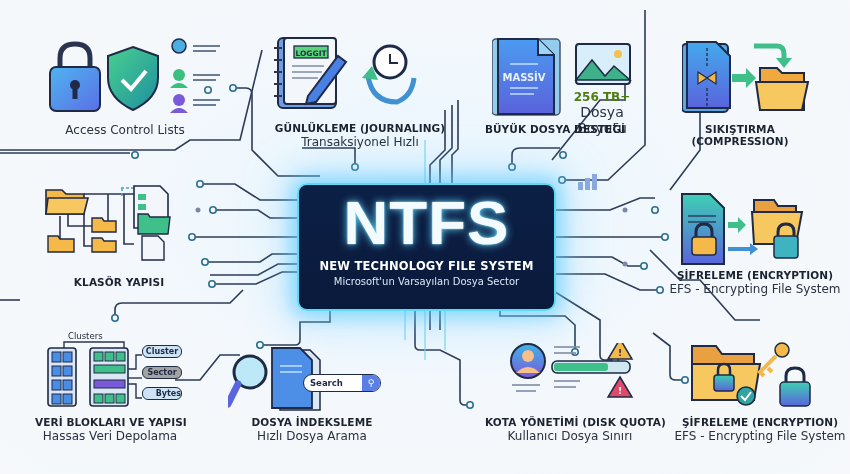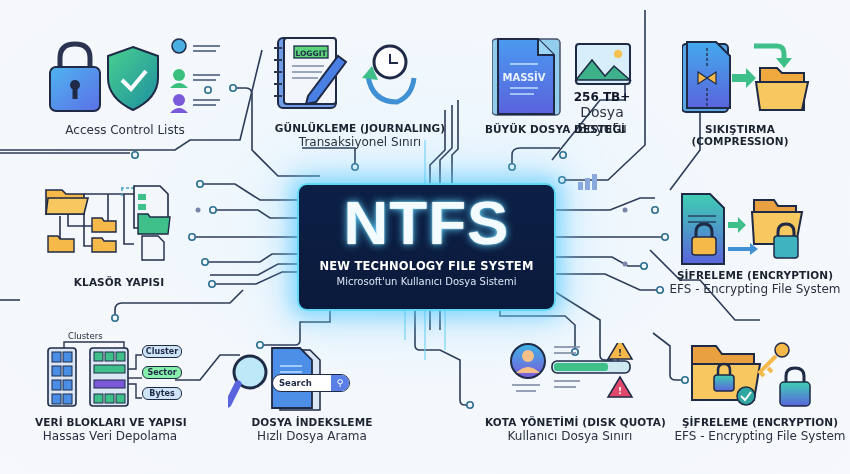--- a/index.html
+++ b/index.html
@@ -95,21 +95,21 @@
   <g fill="#8aa8dd">
     <rect x="578" y="182" width="5" height="8"></rect>
     <rect x="585" y="178" width="5" height="12"></rect>
     <rect x="592" y="174" width="5" height="16"></rect>
   </g>
 </svg>
 
 <div class="center">
   <div class="big">NTFS</div>
   <div class="sub1">NEW TECHNOLOGY FILE SYSTEM</div>
-  <div class="sub2">Microsoft'un Kullanıcı Dosya Sistemi</div>
+  <div class="sub2">Microsoft'un Varsayılan Dosya Sector</div>
 </div>
 
 <svg class="icon" style="left:48px;top:38px" width="180" height="80" viewBox="0 0 180 80">
   <defs>
     <linearGradient id="gBlue" x1="0" y1="0" x2="1" y2="1">
         <stop offset="0" stop-color="#4fb4f0"></stop>
         <stop offset="1" stop-color="#5b6fe6"></stop>
       </linearGradient>
     <linearGradient id="gGreen" x1="0" y1="0" x2="1" y2="1">
         <stop offset="0" stop-color="#49d08f"></stop>
@@ -158,21 +158,21 @@
       <path d="M20 42 H46"></path>
     </g>
   <path d="M36 60 L66 20 L74 26 L44 66 L34 68 Z" fill="#4a7fe4" stroke="#1e2a46" stroke-width="2"></path>
   <circle cx="118" cy="26" r="16" fill="#fff" stroke="#1e2a46" stroke-width="3"></circle>
   <path d="M118 18 V27 H126" fill="none" stroke="#1e2a46" stroke-width="2"></path>
   <path d="M96 40 Q100 66 125 66 Q140 60 142 42" fill="none" stroke="#3f91d4" stroke-width="5"></path>
   <path d="M90 42 L100 30 L106 44 Z" fill="#3fbf8a"></path>
 </svg>
 <div class="feat" style="left:255px;top:122px;width:210px">
   <div class="t">GÜNLÜKLEME (JOURNALING)</div>
-  <div class="s">Transaksiyonel Sınırı</div>
+  <div class="s">Transaksiyonel Hızlı</div>
 </div>
 
 <svg class="icon" style="left:492px;top:36px" width="140" height="80" viewBox="0 0 140 80">
   <defs>
       <linearGradient id="gFile" x1="0" y1="0" x2="0" y2="1">
         <stop offset="0" stop-color="#4b9bf0"></stop>
         <stop offset="1" stop-color="#5a62dc"></stop>
       </linearGradient>
     </defs>
   <rect x="0" y="3" width="68" height="76" rx="4" fill="#7cc3ea" stroke="#1e2a46" stroke-width="1.5" opacity=".8"></rect>
@@ -182,21 +182,21 @@
   <g stroke="#bfe0ff" stroke-width="1.5">
       <path d="M18 28 H46"></path>
       <path d="M18 52 H46"></path>
       <path d="M18 58 H42"></path>
     </g>
   <rect x="84" y="8" width="54" height="40" rx="3" fill="#d8eefb" stroke="#1e2a46" stroke-width="2"></rect>
   <path d="M84 44 L100 24 L113 40 L122 30 L138 44 Z" fill="#3fb18a" stroke="#1e2a46" stroke-width="1.5"></path>
   <circle cx="126" cy="18" r="4" fill="#f5c04c"></circle>
 </svg>
 <div class="icon" style="left:572px;top:90px;width:60px;text-align:center">
-  <div style="font-weight:bold;font-size:12px;color:#0f172a">256 TB+</div>
+  <div style="font-weight:bold;font-size:12px;color:#4d7c0f">256 TB+</div>
   <div style="font-size:14px;color:#2a3140">Dosya Boyutu</div>
 </div>
 <div class="feat" style="left:480px;top:123px;width:150px">
   <div class="t">BÜYÜK DOSYA DESTEĞİ</div>
 </div>
 
 <svg class="icon" style="left:682px;top:40px" width="130" height="76" viewBox="0 0 130 76">
   <defs>
       <linearGradient id="gComp" x1="0" y1="0" x2="0" y2="1">
         <stop offset="0" stop-color="#44a9ec"></stop>
@@ -295,39 +295,39 @@
     </g>
   <rect x="48" y="50" width="31" height="8" fill="#7a5ad8" stroke="#1e2a46" stroke-width="1"></rect>
   <g fill="none" stroke="#2a3450" stroke-width="1.4">
       <path d="M82 39 H90 V25 H96"></path>
       <path d="M82 48 H96"></path>
       <path d="M82 54 H90 V68 H96"></path>
     </g>
 </svg>
 <div class="icon" style="left:142px;top:345px;width:40px">
   <div style="font-size:8px;font-weight:bold;color:#1e2a46;background:#cfe3f6;border:1.5px solid #1e2a46;border-radius:6px;text-align:center;padding:1px 0;margin-bottom:8px">Cluster</div>
-  <div style="font-size:8px;font-weight:bold;color:#1e2a46;background:#86efac;border:1.5px solid #1e2a46;border-radius:6px;text-align:center;padding:1px 0;margin-bottom:8px">Sector</div>
-  <div style="font-size:8px;font-weight:bold;color:#1e2a46;background:#cfe3f6;border:1.5px solid #1e2a46;border-radius:6px;text-align:center;padding:1px 0">Bytes</div>
+  <div style="font-size:8px;font-weight:bold;color:#1e2a46;background:#a3a3a3;border:1.5px solid #1e2a46;border-radius:6px;text-align:center;padding:1px 0;margin-bottom:8px">Sector</div>
+  <div style="font-size:8px;font-weight:bold;color:#1e2a46;background:#cfe3f6;border:1.5px solid #1e2a46;border-radius:6px;text-align:right;padding:1px 0">Bytes</div>
 </div>
 <div class="feat" style="left:35px;top:416px;width:150px">
   <div class="t">VERİ BLOKLARI VE YAPISI</div>
   <div class="s">Hassas Veri Depolama</div>
 </div>
 
 <svg class="icon" style="left:228px;top:346px" width="140" height="68" viewBox="0 0 140 68">
   <path d="M52 4 H82 L92 14 V64 H52 Z" fill="#dbe7f5" stroke="#1e2a46" stroke-width="1.5"></path>
   <path d="M44 2 H72 L84 14 V62 H44 Z" fill="#4d8fe6" stroke="#1e2a46" stroke-width="1.8"></path>
   <g stroke="#bfe0ff" stroke-width="1.5">
       <path d="M52 20 H74"></path>
       <path d="M52 26 H74"></path>
     </g>
   <circle cx="22" cy="26" r="16" fill="#bde8f7" stroke="#1e2a46" stroke-width="3"></circle>
   <path d="M10 38 L0 58" stroke="#5a64dd" stroke-width="7" stroke-linecap="round"></path>
 </svg>
-<div class="icon" style="left:272px;top:374px;width:76px;height:16px;border:1.5px solid #1e2a46;border-radius:9px;background:#fff;display:flex;align-items:center;overflow:hidden">
+<div class="icon" style="left:303px;top:374px;width:76px;height:16px;border:1.5px solid #1e2a46;border-radius:9px;background:#fff;display:flex;align-items:center;overflow:hidden">
   <span style="font-size:8.5px;font-weight:bold;color:#1e2a46;padding-left:6px;flex:1">Search</span>
   <span style="width:18px;height:16px;background:#5a7fe6;color:#fff;font-size:9px;text-align:center;line-height:16px">⚲</span>
 </div>
 <div class="feat" style="left:242px;top:416px;width:140px">
   <div class="t">DOSYA İNDEKSLEME</div>
   <div class="s">Hızlı Dosya Arama</div>
 </div>
 
 <svg class="icon" style="left:510px;top:343px" width="140" height="70" viewBox="0 0 140 70">
   <defs>

